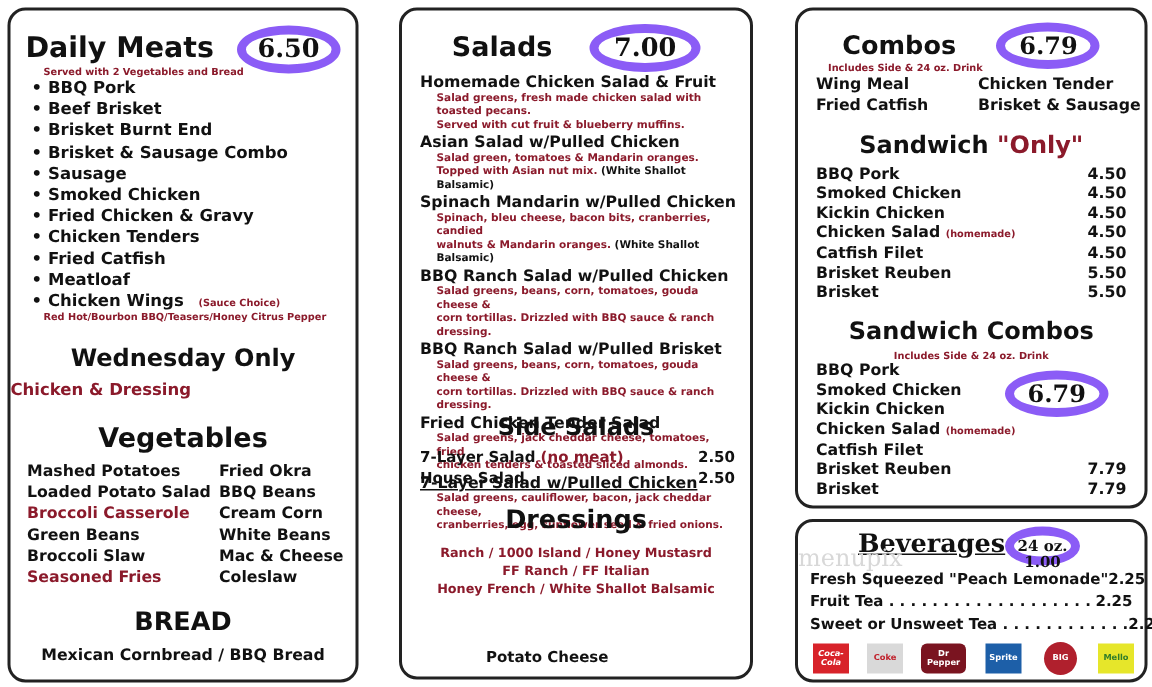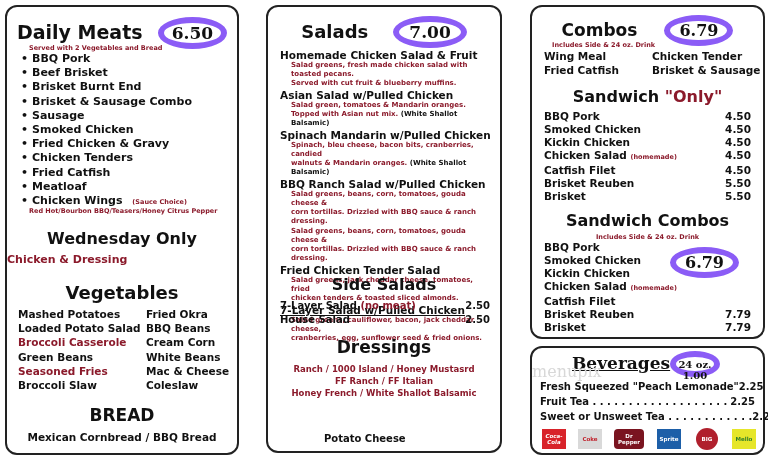--- a/index.html
+++ b/index.html
@@ -43,22 +43,22 @@
 
   <div class="title" style="position:absolute;left:0;right:0;top:222px;font-size:16px;">Wednesday Only</div>
   <div class="red" style="position:absolute;left:0;right:0;top:246px;text-align:left;font-size:11px;font-weight:bold;">Chicken &amp; Dressing</div>
 
   <div class="title" style="position:absolute;left:0;right:0;top:275px;font-size:18px;">Vegetables</div>
   <ul style="position:absolute;left:11px;top:300px;">
     <li class="it" style="font-size:10.5px;">Mashed Potatoes</li>
     <li class="it" style="font-size:10.5px;">Loaded Potato Salad</li>
     <li class="it red" style="font-size:10.5px;">Broccoli Casserole</li>
     <li class="it" style="font-size:10.5px;">Green Beans</li>
+    <li class="it" style="font-size:10.5px;">Broccoli Slaw</li>
     <li class="it red" style="font-size:10.5px;">Seasoned Fries</li>
-    <li class="it" style="font-size:10.5px;">Broccoli Slaw</li>
   </ul>
   <ul style="position:absolute;left:139px;top:300px;">
     <li class="it" style="font-size:10.5px;">Fried Okra</li>
     <li class="it" style="font-size:10.5px;">BBQ Beans</li>
     <li class="it" style="font-size:10.5px;">Cream Corn</li>
     <li class="it" style="font-size:10.5px;">White Beans</li>
     <li class="it" style="font-size:10.5px;">Mac &amp; Cheese</li>
     <li class="it" style="font-size:10.5px;">Coleslaw</li>
   </ul>
 
@@ -86,20 +86,21 @@
       <div class="b it" style="font-size:10.5px;line-height:12px;"><span>Spinach Mandarin w/Pulled Chicken</span></div>
       <div class="desc">Spinach, bleu cheese, bacon bits, cranberries, candied</div>
       <div class="desc"><span>walnuts &amp; Mandarin oranges.</span> <span style="color:#111;">(White Shallot Balsamic)</span></div>
     </div>
     <div style="margin-bottom:1px;">
       <div class="b it" style="font-size:10.5px;line-height:12px;"><span>BBQ Ranch Salad w/Pulled Chicken</span></div>
       <div class="desc">Salad greens, beans, corn, tomatoes, gouda cheese &amp;</div>
       <div class="desc">corn tortillas. Drizzled with BBQ sauce &amp; ranch dressing.</div>
     </div>
     <div style="margin-bottom:1px;">
+      <div class="b it" style="font-size:10.5px;line-height:12px;"><span>BBQ Ranch Salad w/Pulled Brisket</span></div>
       <div class="desc">Salad greens, beans, corn, tomatoes, gouda cheese &amp;</div>
       <div class="desc">corn tortillas. Drizzled with BBQ sauce &amp; ranch dressing.</div>
     </div>
     <div style="margin-bottom:1px;">
       <div class="b it" style="font-size:10.5px;line-height:12px;"><span>Fried Chicken Tender Salad</span></div>
       <div class="desc">Salad greens, jack cheddar cheese, tomatoes, fried</div>
       <div class="desc">chicken tenders &amp; toasted sliced almonds.</div>
     </div>
     <div>
       <div class="b it" style="font-size:10.5px;line-height:12px;text-decoration:underline;"><span>7-Layer Salad w/Pulled Chicken</span></div>

